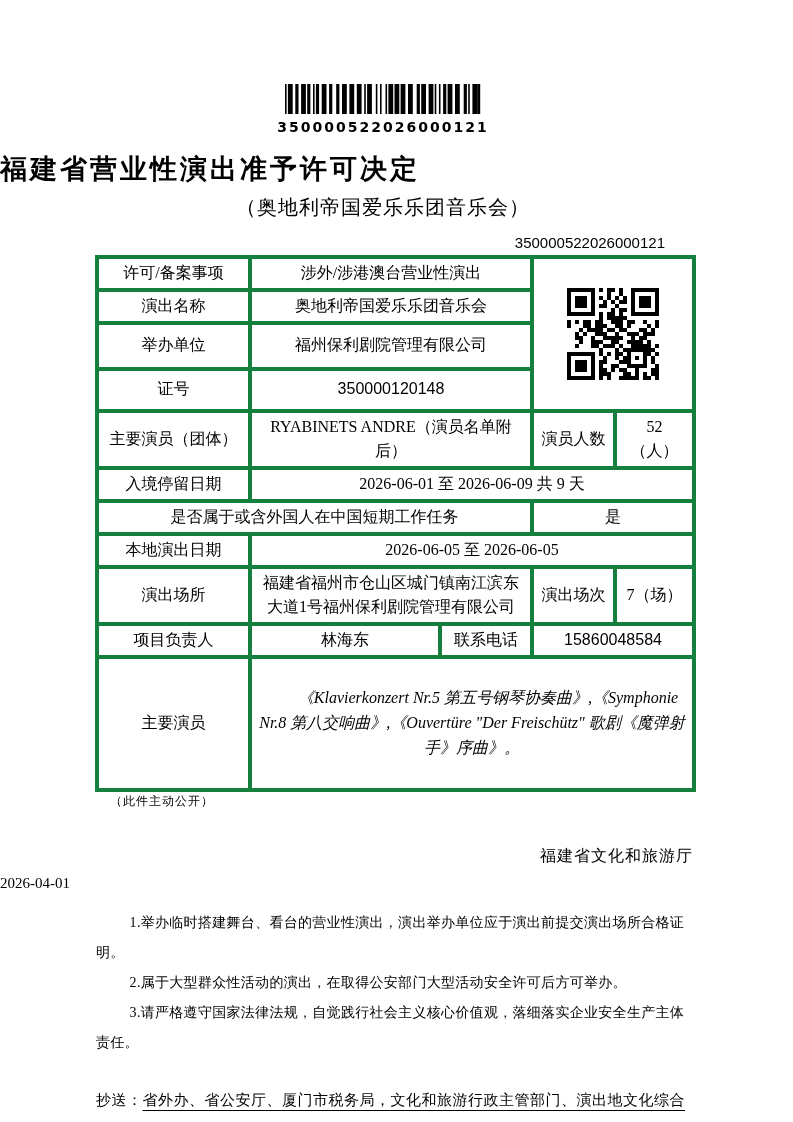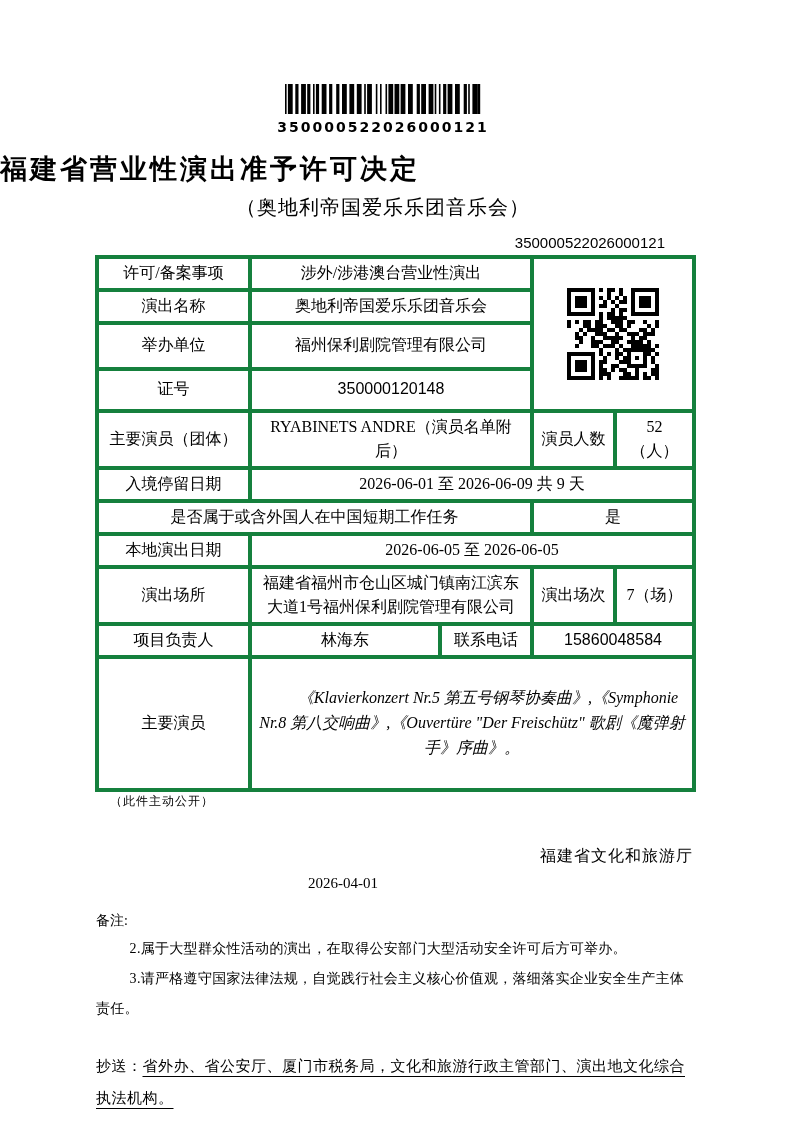--- a/index.html
+++ b/index.html
@@ -82,21 +82,21 @@
     padding: 8px 10px 2px 10px;
     text-indent: 2em;
     line-height: 2.0;
     font-style: italic;
   }
   .latin { font-family: Liberation Sans, sans-serif; margin-left: 11px; }
 
   
   .disclosure { margin: 1px 0 0 110px; font-size: 12px; letter-spacing: 1px; }
   .issuer { margin-top: 36px; text-align: right; padding-right: 73px; font-size: 16px; letter-spacing: 1px; }
-  .issue-date { margin-top: 8px; text-align: center; padding-right: 80px; font-size: 15px; }
+  .issue-date { margin-top: 8px; text-align: left; padding-right: 80px; font-size: 15px; }
   .remarks { margin: 16px 96px 0 96px; width: 600px; font-size: 14px; }
   .remarks-label { line-height: 26px; }
   .remark-item { text-indent: 2.4em; line-height: 30px; letter-spacing: 0.3px; }
   .cc-block { margin: 26px 96px 0 96px; width: 600px; font-size: 15px; line-height: 32px; letter-spacing: 0.5px; }
   .cc-content { text-decoration: underline; text-underline-offset: 5px; }
 </style>
 </head>
 <body>
 
 <div class="page">
@@ -396,21 +396,21 @@
     </tr>
   </tbody>
     </table>
 
   <div class="disclosure">（此件主动公开）</div>
 
   <div class="issuer">福建省文化和旅游厅</div>
   <div class="issue-date">2026-04-01</div>
 
   <div class="remarks">
-    <div class="remarks-label">备注:</div>
+    <div class="remark-item">1.举办临时搭建舞台、看台的营业性演出，演出举办单位应于演出前提交演出场所合格证明。</div>
     <div class="remark-item">2.属于大型群众性活动的演出，在取得公安部门大型活动安全许可后方可举办。</div>
     <div class="remark-item">3.请严格遵守国家法律法规，自觉践行社会主义核心价值观，落细落实企业安全生产主体责任。</div>
   </div>
 
   <div class="cc-block">
     <span>抄送：</span><span class="cc-content">省外办、省公安厅、厦门市税务局，文化和旅游行政主管部门、演出地文化综合执法机构。</span>
   </div>
 
 </div>
 

